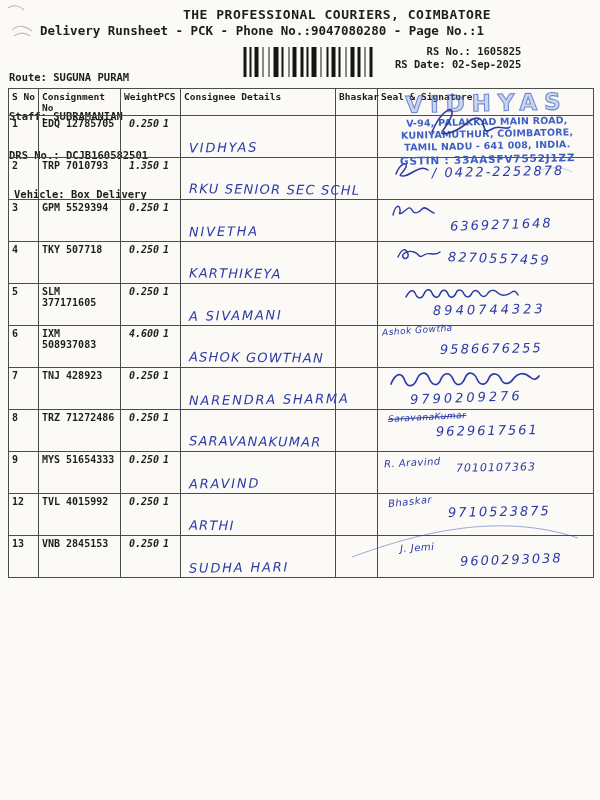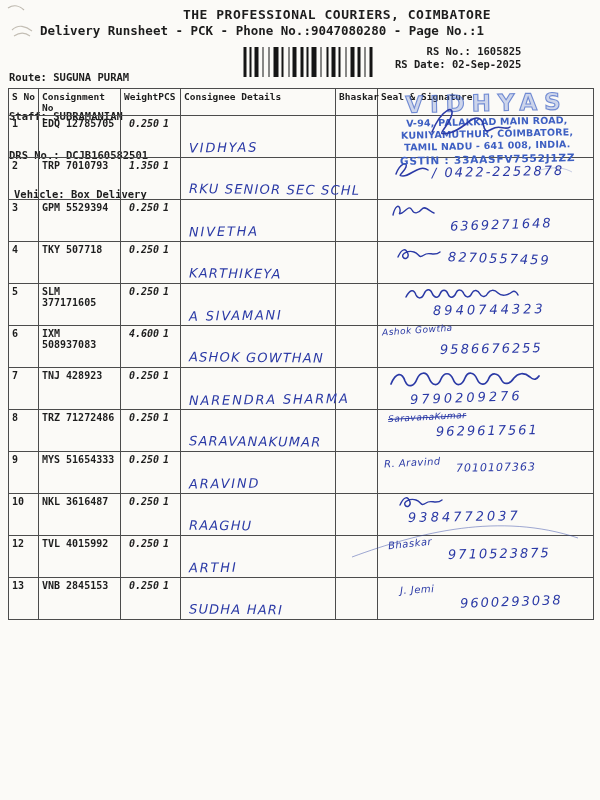--- a/index.html
+++ b/index.html
@@ -330,41 +330,20 @@
     <td class="cell-cons">
       <span class="hw consignee-name">ARAVIND</span>
     </td>
     <td class="cell-rem"></td>
     <td class="cell-seal">
 
       <span class="hw sign-name">R. Aravind</span>
       <span class="hw phone">7010107363</span>
     </td>
   </tr>
-        <tr class="r10">
-    <td class="cell-sno">10</td>
-    <td class="cell-cno">NKL 3616487</td>
-    <td class="cell-wp">
-      <span class="wp-val">
-        <span>0.250</span>
-        <span>1</span>
-      </span>
-    </td>
-    <td class="cell-cons">
-      <span class="hw consignee-name">RAAGHU</span>
-    </td>
-    <td class="cell-rem"></td>
-    <td class="cell-seal">
-      <span class="sig-scribble"><svg width="46" height="17" viewBox="0 0 46 17">
-                <path d="M2 11 C6 2 10 2 12 8 C13 12 9 14 7 11 C5 8 12 4 18 6 C24 8 22 13 28 9 C33 5 38 11 44 6" fill="none" stroke="#2b3aa6" stroke-width="1.4" stroke-linecap="round"></path>
-              </svg></span>
-
-      <span class="hw phone">9384772037</span>
-    </td>
-  </tr>
         <tr class="r12">
     <td class="cell-sno">12</td>
     <td class="cell-cno">TVL 4015992</td>
     <td class="cell-wp">
       <span class="wp-val">
         <span>0.250</span>
         <span>1</span>
       </span>
     </td>
     <td class="cell-cons">

